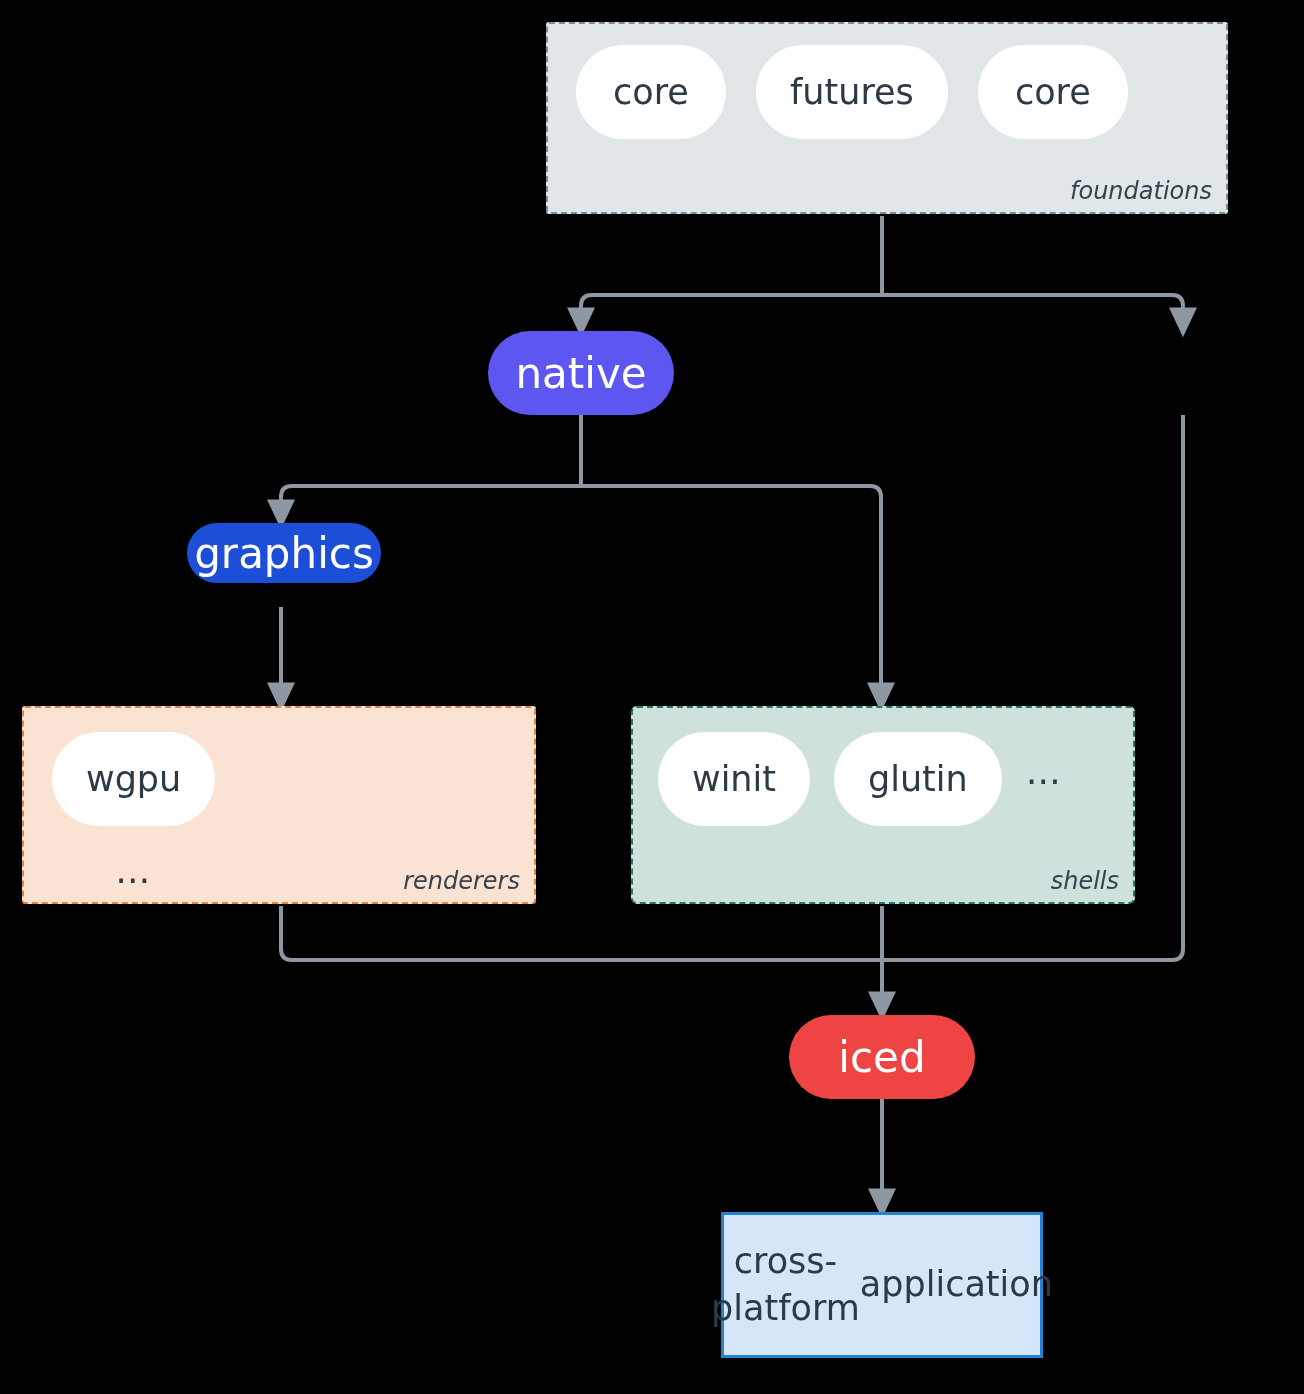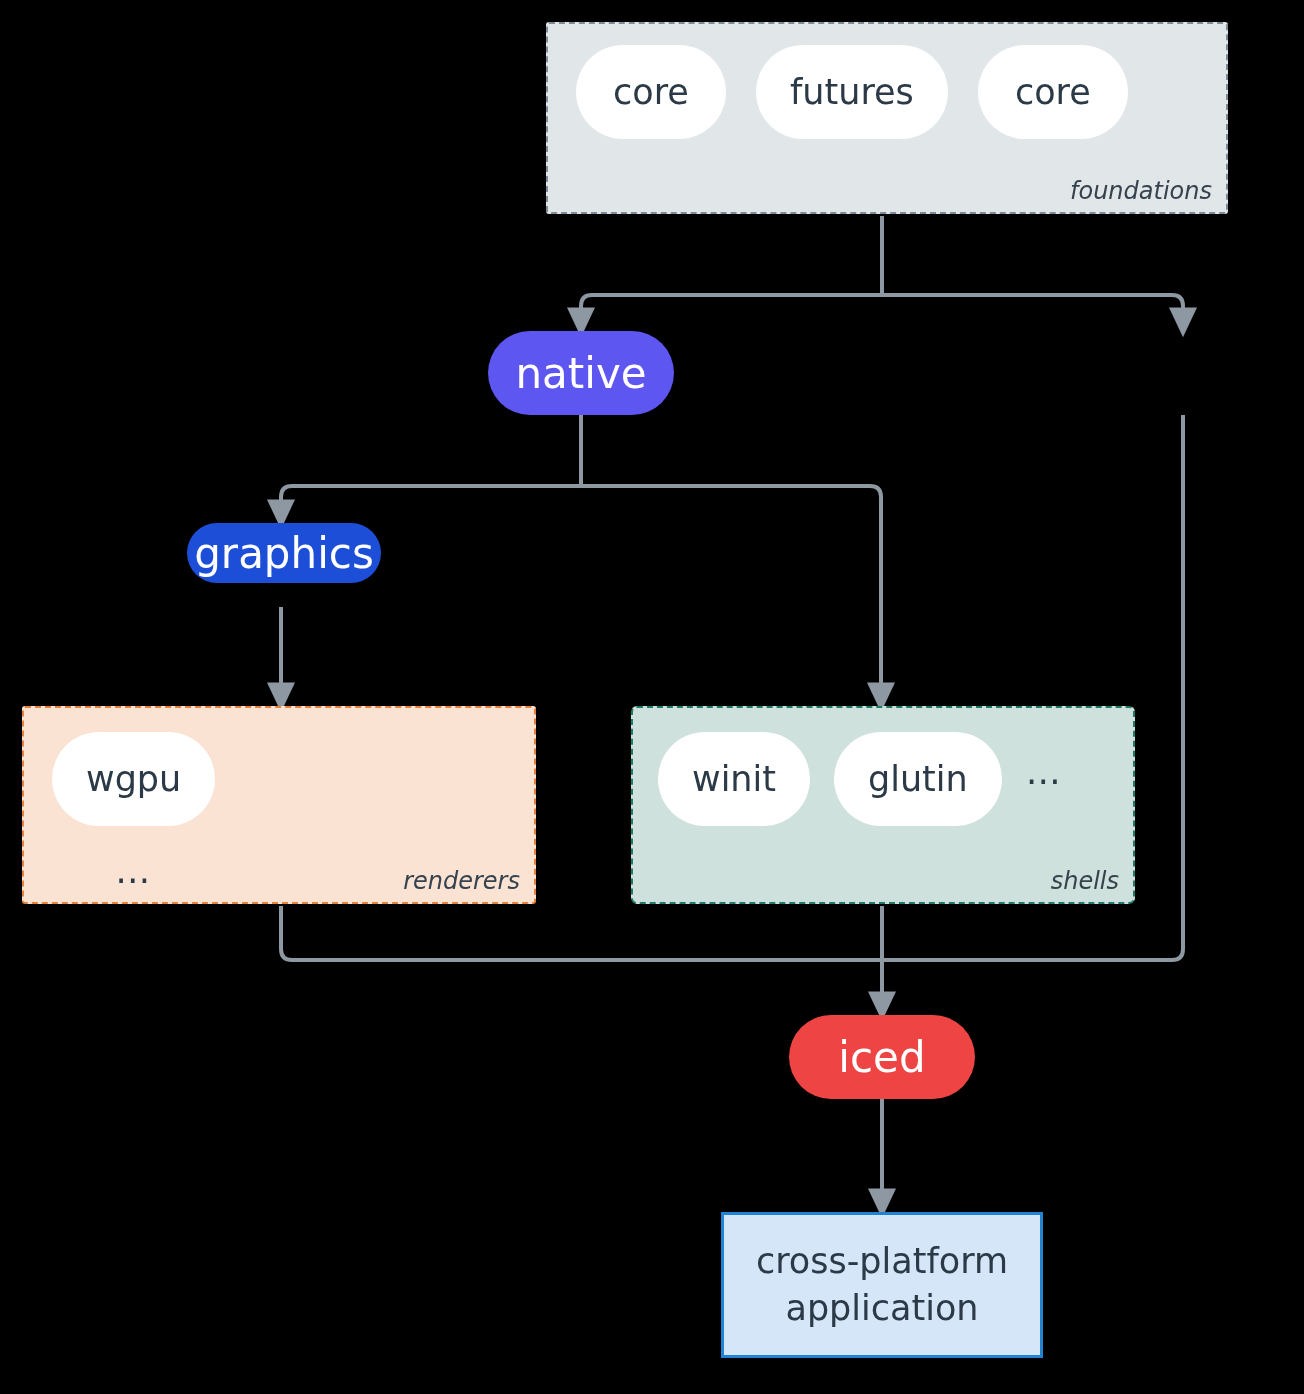--- a/index.html
+++ b/index.html
@@ -109,21 +109,21 @@
   #node-graphics { left: 187px; top: 523px; width: 194px; height: 60px; background: #1d4ed8; }
   #node-iced   { left: 789px; top: 1015px; width: 186px; height: 84px; background: #ef4444; }
 
   #node-app {
     position: absolute;
     left: 721px; top: 1212px; width: 322px; height: 146px;
     background: #D4E6F8;
     border: 3px solid #2183D4;
     box-sizing: border-box;
     display: flex;
-    flex-direction: column;
+    flex-direction: row;
     align-items: center;
     justify-content: center;
     color: #2B3A46;
     font-size: 35px;
     line-height: 1.35;
     text-align: center;
   }
 </style>
 </head>
 <body>

